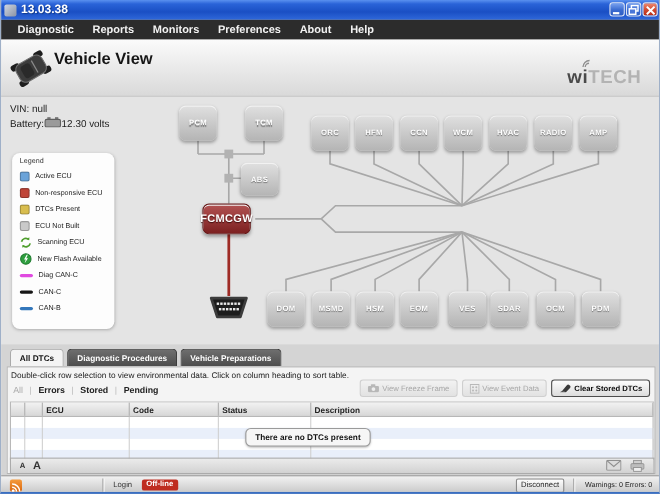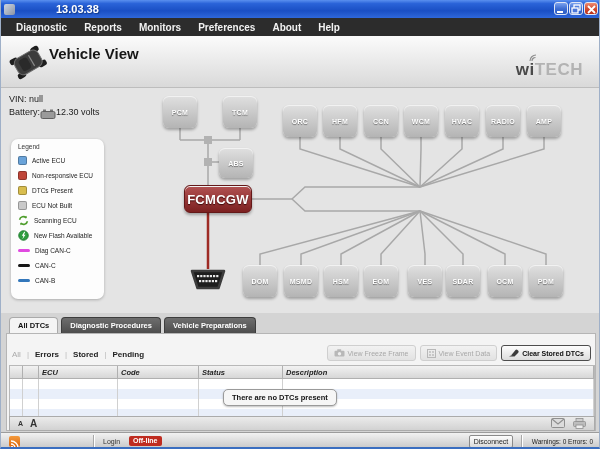--- a/index.html
+++ b/index.html
@@ -3,21 +3,21 @@
 <meta charset="utf-8">
 <style>
   * { margin:0; padding:0; box-sizing:border-box; }
   html,body { width:600px; height:449px; font-family:"Liberation Sans", sans-serif; }
   .app { position:relative; width:600px; height:449px; background:#e9e9e9; overflow:hidden;
          border-left:1px solid #9fb0c8; border-right:1px solid #9fb0c8; border-bottom:2px solid #3a6ec0; }
 
   
   .titlebar { position:absolute; left:0; top:0; width:600px; height:18px;
     background:linear-gradient(180deg,#5a90ef 0%,#2a63d8 20%,#1a4fc4 60%,#2f68da 100%);
-    display:flex; align-items:center;gap:37px; }
+    display:flex; align-items:center; }
   .app-icon { width:11px; height:11px; margin:0 4px 0 3px; background:linear-gradient(135deg,#cfd6e2,#8a93a5);
     border-radius:2px; }
   .titlebar-text { color:#fff; font-size:11px; font-weight:bold; text-shadow:1px 1px 1px #123a8a; }
   .winbtns { position:absolute; right:3px; top:2px; display:flex; gap:1px; }
   .winbtn { width:14px; height:13px; border-radius:3px; border:1px solid #dfe6f5;
     background:linear-gradient(180deg,#7aa2ef,#3a6ad0 55%,#2d5dc4); display:flex; align-items:flex-end; justify-content:center; }
   .winbtn.close { background:linear-gradient(180deg,#ef8a70,#d0492e 55%,#b82e18); }
   .winbtn svg { display:block; }
 
   
@@ -31,37 +31,37 @@
   .car-icon { position:absolute; left:8px; top:7px; }
   .page-title { position:absolute; left:48px; top:9px; font-size:15px; font-weight:bold; color:#161616; }
   .page-subtitle { position:absolute; left:48px; top:29px; font-size:8px; color:#2c2c2c; }
   .logo { position:absolute; right:18px; top:24px; font-size:17px; font-weight:bold; letter-spacing:0.5px; }
   .logo .wi { color:#4a4a4a; } .logo .tech { color:#b3b3b3; }
   .logo-waves { position:absolute; right:62px; top:16px; }
 
   
   .main { position:absolute; left:0; top:88px; width:600px; height:225px; background:#e4e4e4; }
   .veh-info { position:absolute; left:8px; top:5px; font-size:9px; color:#1d1d1d; line-height:13px; }
-  .batt-row { display:flex; align-items:flex-end; gap:0; }
+  .batt-row { display:flex; align-items:flex-start; gap:0; }
   .legend { position:absolute; left:10px; top:51px; width:93px; height:160px; background:#fdfdfd;
     border-radius:7px; box-shadow:0 1px 3px rgba(0,0,0,0.25); padding:4px 0 0 7px; }
   .legend-title { font-size:6.5px; color:#333; margin-bottom:3px; }
   .legend-item { display:flex; align-items:center; gap:5px; height:15px; }
   .legend-item span { font-size:6.5px; color:#1d1d1d; }
   .sw { width:9px; height:9px; border-radius:2px; border:1px solid rgba(0,0,0,0.25); flex:0 0 auto; }
   .ln { width:12px; height:3px; border-radius:2px; flex:0 0 auto; }
 
   svg.wires { position:absolute; left:0; top:0; }
 
   .ecu { position:absolute; width:34px; height:32px; border-radius:6px;
     background:linear-gradient(180deg,#e0e0e0,#b4b4b4); box-shadow:0 2px 3px rgba(0,0,0,0.3), inset 0 1px 0 #f2f2f2;
     color:#fff; font-size:7px; font-weight:bold; letter-spacing:0.3px;
     display:flex; align-items:center; justify-content:center; text-shadow:0 1px 1px rgba(90,90,90,0.8); cursor:pointer; }
-  .ecu.gw { width:68px; height:28px; background:linear-gradient(180deg,#b25252,#7c2020);
-    border:1px solid #641818; text-shadow:0 1px 1px rgba(40,0,0,0.8); font-size:13px; }
+  .ecu.gw { width:44px; height:28px; background:linear-gradient(180deg,#b25252,#7c2020);
+    border:1px solid #641818; text-shadow:0 1px 1px rgba(40,0,0,0.8); font-size:10px; }
   .obd { position:absolute; left:189px; top:181px; }
 
   
   .bottom { position:absolute; left:0; top:313px; width:600px; height:119px; background:#d4d4d4; }
   .tabs { position:absolute; left:8px; top:4px; display:flex; gap:3px; }
   .tab { height:16px; padding:0 8px; font-size:7.5px; font-weight:bold; display:flex; align-items:center;
     border-radius:4px 4px 0 0; cursor:pointer; }
   .tab.active { background:#f4f4f4; color:#111; border:1px solid #aaa; border-bottom:none; }
   .tab.inactive { background:linear-gradient(180deg,#6e6e6e,#4d4d4d); color:#fff; border:1px solid #3d3d3d; border-bottom:none; }
 
@@ -72,21 +72,21 @@
   .filters .sep { color:#bbb; }
   .filter { color:#222; font-weight:bold; cursor:pointer; }
   .filter.current { color:#aaa; font-weight:normal; cursor:default; }
   .btn-row { position:absolute; right:4px; top:11px; display:flex; gap:4px; }
   .btn { height:16px; border-radius:3px; font-size:7px; display:flex; align-items:center; gap:3px; padding:0 6px; }
   .btn.disabled { color:#a8a8a8; border:1px solid #cfcfcf; background:linear-gradient(180deg,#f2f2f2,#e2e2e2); }
   .btn.enabled { color:#0d0d0d; font-weight:bold; border:1px solid #4d4d4d; background:linear-gradient(180deg,#fdfdfd,#dcdcdc); cursor:pointer; }
 
   .tbl { position:absolute; left:2px; top:31px; width:586px; border:1px solid #b8b8b8; background:#fff; }
   .tr { display:grid; grid-template-columns:13px 16px 79px 81px 84px 1fr; }
-  .tr.head { height:13px; background:linear-gradient(180deg,#f2f2f2,#d7d7d7); border-bottom:1px solid #b0b0b0;font-style:italic; }
+  .tr.head { height:13px; background:linear-gradient(180deg,#f2f2f2,#d7d7d7); border-bottom:1px solid #b0b0b0; }
   .tr.head .td { font-size:7.5px; font-weight:bold; color:#222; display:flex; align-items:center; padding-left:3px; }
   .td { border-right:1px solid #d0d0d0; }
   .tr.head .td { border-right:1px solid #b0b0b0; }
   .tr.row { height:10px; } .tr.row.alt { background:#e9effa; } .tr.row.cut { height:8px; }
   .empty-pill { position:absolute; left:216px; top:55px; background:#f6f6f6; border:1px solid #9a9a9a;
     border-radius:5px; box-shadow:0 1px 2px rgba(0,0,0,0.25); font-size:7.5px; font-weight:bold; color:#111;
     padding:3px 8px; white-space:nowrap; }
 
   .mini-toolbar { position:absolute; left:2px; top:82px; width:586px; height:15px;
     background:linear-gradient(180deg,#ebebeb,#d2d2d2); border:1px solid #ababab; display:flex; align-items:center; }
@@ -305,20 +305,21 @@
   </div>
 
   <div class="bottom">
     <div class="tabs">
       <div class="tab active">All DTCs</div>
       <div class="tab inactive">Diagnostic Procedures</div>
       <div class="tab inactive">Vehicle Preparations</div>
     </div>
 
     <div class="dtc-area">
+      <div class="instruction">Double-click row selection to view environmental data.  Click on column heading to sort table.</div>
 
       <div class="filters">
         <span class="filter current">All</span>
           <span class="sep">|</span>
         <span class="filter">Errors</span>
           <span class="sep">|</span>
         <span class="filter">Stored</span>
           <span class="sep">|</span>
         <span class="filter">Pending</span>
       </div>

